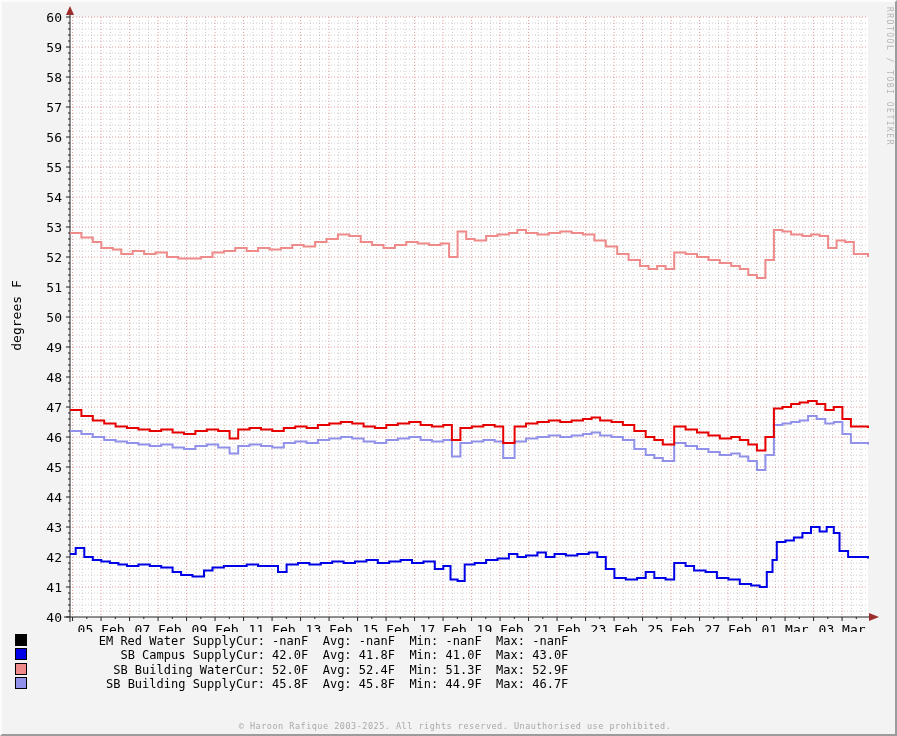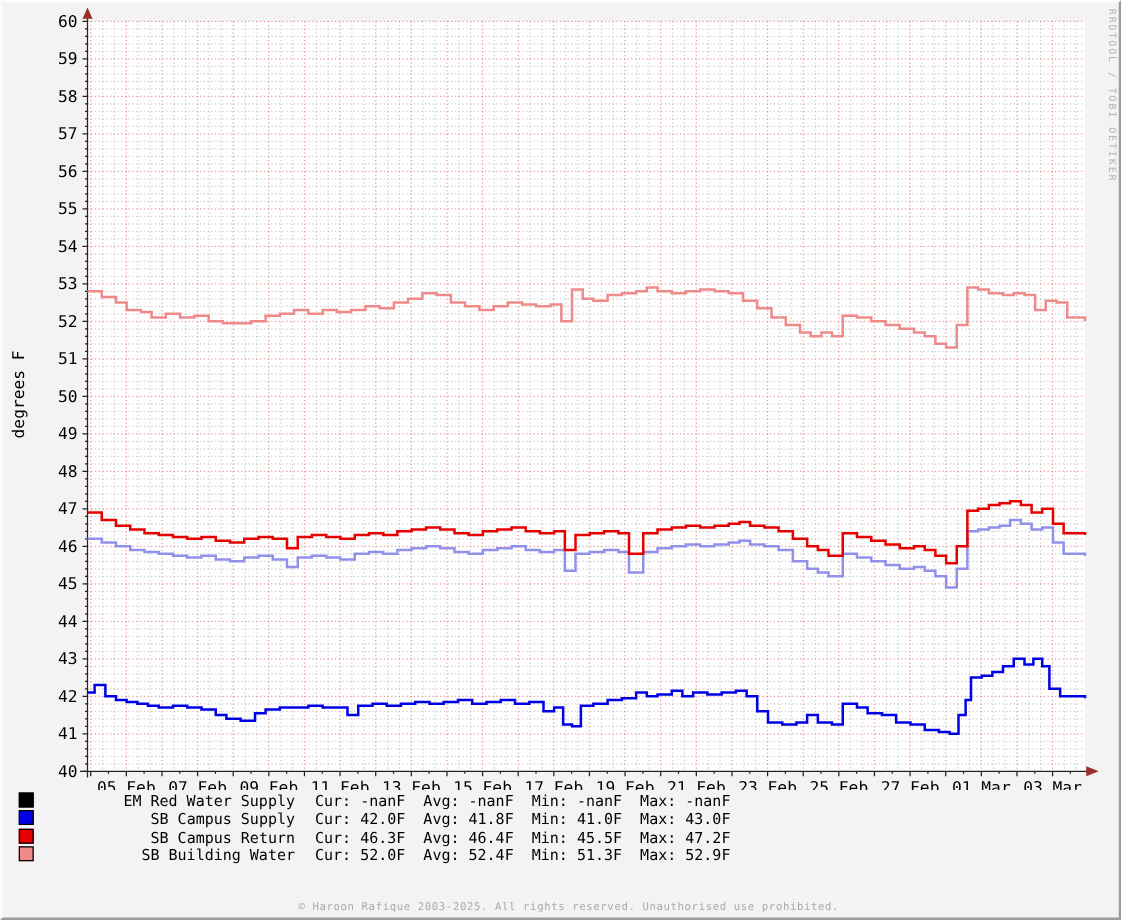--- a/index.html
+++ b/index.html
@@ -16,21 +16,21 @@
     transform:rotate(-90deg);font-size:13px;color:#000;white-space:nowrap;
   }
   .watermark{
     position:absolute;right:1px;top:5px;writing-mode:vertical-rl;
     font-size:8px;letter-spacing:1.5px;color:#b5b5b5;white-space:nowrap;
   }
   .legend{position:absolute;left:13px;top:632px;font-size:12px;line-height:14.4px;color:#000;}
   .legend-row{white-space:pre;height:14.4px;}
   .swatch{display:inline-block;width:10px;height:10px;border:1px solid #000;margin-right:6px;vertical-align:-1px;}
   .legend-label{display:inline-block;width:203px;white-space:pre;text-align:right;}
-  .legend-stats{white-space:pre;margin-left:16px;}
+  .legend-stats{white-space:pre;}
   .footer{
     position:absolute;left:13px;right:0;bottom:3px;text-align:center;
     font-size:8.5px;letter-spacing:.5px;color:#a9a9a9;
   }
 </style>
 </head>
 <body>
 
 <div class="canvas">
   <svg id="chart" width="893" height="630" viewBox="0 0 893 630">
@@ -428,17 +428,17 @@
       <path d="M68.0 231.0H79.4V235.5H90.8V240.0H99.3V246.0H110.8V247.5H119.3V252.0H130.7V249.0H142.1V252.0H153.5V250.5H164.9V255.0H176.3V256.5H187.7V256.5H199.1V255.0H210.5V250.5H221.9V249.0H233.3V246.0H244.7V249.0H256.1V246.0H267.5V247.5H278.9V246.0H290.3V243.0H301.7V244.5H313.1V240.0H324.5V237.0H335.9V232.5H347.3V234.0H358.7V240.0H370.1V243.0H381.5V246.0H392.9V243.0H404.3V240.0H415.7V241.5H427.1V243.0H438.5V241.5H447.1V255.0H455.6V229.5H464.2V237.0H472.7V238.5H484.1V234.0H495.5V232.5H506.9V231.0H515.4V228.0H524.0V231.0H535.4V232.5H546.8V231.0H558.2V229.5H569.6V231.0H581.0V232.5H592.4V238.5H603.8V244.5H615.2V252.0H626.6V258.0H638.0V264.0H646.6V267.0H655.1V264.0H663.6V267.0H672.2V250.5H683.6V252.0H695.0V255.0H706.4V258.0H717.8V261.0H729.2V264.0H737.8V267.0H746.3V273.0H754.9V276.0H763.4V258.0H771.9V228.0H780.5V229.5H789.1V232.5H800.4V234.0H809.0V232.5H817.6V234.0H826.1V246.0H834.6V238.5H843.2V240.0H851.8V252.0H866.0V255.0H866.0" fill="none" stroke="#EF8A8A" stroke-width="2"></path>
       <path d="M68.0 429.0H79.4V432.0H90.8V435.0H102.2V438.0H113.6V439.5H125.0V441.0H136.4V442.5H147.8V444.0H159.2V442.5H170.6V445.5H182.0V447.0H193.4V444.0H204.8V442.5H216.2V445.5H227.6V451.5H236.2V444.0H247.5V442.5H259.0V444.0H270.3V445.5H281.8V441.0H293.2V439.5H304.6V441.0H315.9V438.0H327.3V436.5H338.8V435.0H350.2V436.5H361.6V439.5H372.9V441.0H384.3V438.0H395.8V436.5H407.2V435.0H418.6V438.0H429.9V439.5H441.3V438.0H449.9V454.5H458.4V441.0H469.8V439.5H481.3V438.0H492.7V439.5H501.2V456.0H512.6V439.5H524.0V436.5H535.4V435.0H546.8V433.5H558.2V435.0H569.6V433.5H581.0V432.0H589.6V430.5H598.1V433.5H609.5V435.0H620.9V438.0H632.3V447.0H643.7V453.0H652.3V456.0H660.8V459.0H672.2V441.0H683.6V444.0H695.0V447.0H706.4V450.0H717.8V453.0H729.2V451.5H737.8V454.5H746.3V459.0H754.9V468.0H763.4V453.0H771.9V423.0H780.5V421.5H789.1V420.0H797.6V418.5H806.1V414.0H814.7V417.0H823.3V421.5H831.8V420.0H840.4V432.0H848.9V441.0H866.0V442.5H866.0" fill="none" stroke="#9191EA" stroke-width="2"></path>
       <path d="M68.0 408.0H79.4V414.0H90.8V418.5H102.2V421.5H113.6V424.5H125.0V426.0H136.4V427.5H147.8V429.0H159.2V427.5H170.6V430.5H182.0V432.0H193.4V429.0H204.8V427.5H216.2V429.0H227.6V436.5H236.2V427.5H247.5V426.0H259.0V427.5H270.3V429.0H281.8V426.0H293.2V424.5H304.6V426.0H315.9V423.0H327.3V421.5H338.8V420.0H350.2V421.5H361.6V424.5H372.9V426.0H384.3V423.0H395.8V421.5H407.2V420.0H418.6V423.0H429.9V424.5H441.3V423.0H449.9V438.0H458.4V426.0H469.8V424.5H481.3V423.0H492.7V424.5H501.2V441.0H512.6V424.5H524.0V421.5H535.4V420.0H546.8V418.5H558.2V420.0H569.6V418.5H581.0V417.0H589.6V415.5H598.1V418.5H609.5V420.0H620.9V423.0H632.3V429.0H643.7V435.0H652.3V438.0H660.8V442.5H672.2V424.5H683.6V427.5H695.0V430.5H706.4V433.5H717.8V436.5H729.2V435.0H737.8V438.0H746.3V442.5H754.9V448.5H763.4V435.0H771.9V406.5H780.5V405.0H789.1V402.0H797.6V400.5H806.1V399.0H814.7V402.0H823.3V408.0H831.8V405.0H840.4V417.0H848.9V424.5H866.0V426.0H866.0" fill="none" stroke="#E60000" stroke-width="2"></path>
       <path d="M68.0 552.0H73.7V546.0H82.3V555.0H90.8V558.0H99.3V559.5H107.9V561.0H116.4V562.5H125.0V564.0H136.4V562.5H147.8V564.0H159.2V565.5H170.6V570.0H179.1V573.0H190.5V574.5H202.0V568.5H210.5V565.5H221.9V564.0H233.3V564.0H244.7V562.5H256.1V564.0H267.5V564.0H276.0V570.0H284.6V562.5H296.0V561.0H307.4V562.5H318.8V561.0H330.2V559.5H341.6V561.0H353.0V559.5H364.4V558.0H375.8V561.0H387.2V559.5H398.6V558.0H410.0V561.0H421.4V559.5H432.8V567.0H441.3V564.0H448.5V577.5H455.6V579.0H462.7V562.5H472.7V561.0H484.1V558.0H495.5V556.5H506.9V552.0H515.4V555.0H524.0V553.5H535.4V550.5H543.9V555.0H552.5V552.0H563.9V553.5H575.3V552.0H586.7V550.5H595.3V555.0H603.8V567.0H612.4V576.0H623.8V577.5H635.1V576.0H643.7V570.0H652.3V576.0H663.6V577.5H672.2V561.0H683.6V564.0H692.1V568.5H703.6V570.0H714.9V576.0H726.4V577.5H737.8V582.0H749.1V583.5H757.7V585.0H764.8V570.0H770.5V558.0H774.8V540.0H783.4V538.5H791.9V535.5H800.4V531.0H809.0V525.0H817.6V529.5H824.7V525.0H831.8V531.0H837.5V549.0H846.1V555.0H866.0V556.5H866.0" fill="none" stroke="#0000E6" stroke-width="2"></path>
     </svg>
   <div class="y-axis-title">degrees F</div>
   <div class="watermark">RRDTOOL / TOBI OETIKER</div>
   <div class="legend" id="legend">
       <div class="legend-row"><span class="swatch" style="background: rgb(0, 0, 0);"></span><span class="legend-label">EM Red Water Supply</span><span class="legend-stats">Cur: -nanF  Avg: -nanF  Min: -nanF  Max: -nanF</span></div>
       <div class="legend-row"><span class="swatch" style="background: rgb(0, 0, 230);"></span><span class="legend-label">SB Campus Supply</span><span class="legend-stats">Cur: 42.0F  Avg: 41.8F  Min: 41.0F  Max: 43.0F</span></div>
-      <div class="legend-row"><span class="swatch" style="background: rgb(230, 0, 0);"></span><span class="legend-label">SB Campus Return</span><span class="legend-stats">Cur: 46.3F  Avg: 46.4F  Min: 45.5F  Max: 47.2F</span></div>
       <div class="legend-row"><span class="swatch" style="background: rgb(239, 138, 138);"></span><span class="legend-label">SB Building Water</span><span class="legend-stats">Cur: 52.0F  Avg: 52.4F  Min: 51.3F  Max: 52.9F</span></div>
+      <div class="legend-row"><span class="swatch" style="background: rgb(145, 145, 234);"></span><span class="legend-label">SB Building Supply</span><span class="legend-stats">Cur: 45.8F  Avg: 45.8F  Min: 44.9F  Max: 46.7F</span></div>
     </div>
   <div class="footer">© Haroon Rafique 2003-2025. All rights reserved. Unauthorised use prohibited.</div>
 </div>
 
 </body></html>

